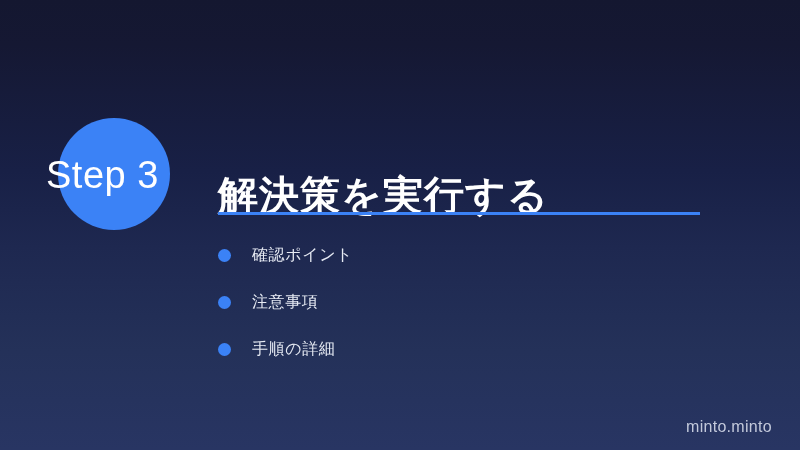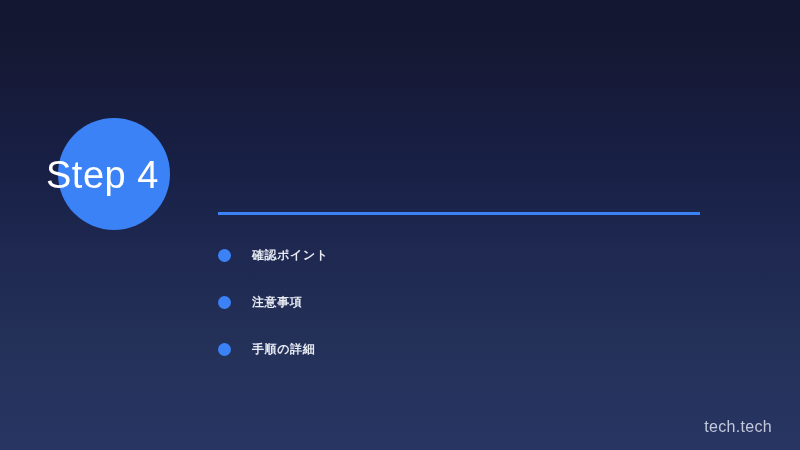--- a/index.html
+++ b/index.html
@@ -92,22 +92,22 @@
   .bullet-dot {
     width: 13px;
     height: 13px;
     border-radius: 50%;
     background: #3b82f6;
     flex: 0 0 auto;
   }
   .bullet-text {
     margin-left: 21px;
     color: #e7ebf4;
-    font-size: 12px;
-    font-weight: 700;
+    font-size: 16px;
+    font-weight: 400;
     letter-spacing: 0.6px;
     white-space: nowrap;
   }
 
   
   #footer-watermark {
     position: absolute;
     right: 28px;
     top: 418px;
     color: #c3c9db;
@@ -116,35 +116,36 @@
     white-space: nowrap;
   }
 </style>
 </head>
 <body>
 
 <div id="slide">
 
   <div id="step-circle"></div>
 
-  <div id="step-label">Step 4</div>
+  <div id="step-label">Step 3</div>
 
+  <h1 id="title">解決策を実行する</h1>
 
   <div id="divider"></div>
 
   <ul id="bullet-list">
     <li class="bullet-row">
       <span class="bullet-dot"></span>
       <span class="bullet-text">確認ポイント</span>
     </li>
     <li class="bullet-row">
       <span class="bullet-dot"></span>
       <span class="bullet-text">注意事項</span>
     </li>
     <li class="bullet-row">
       <span class="bullet-dot"></span>
       <span class="bullet-text">手順の詳細</span>
     </li>
   </ul>
 
-  <div id="footer-watermark">tech.tech</div>
+  <div id="footer-watermark">minto.minto</div>
 
 </div>
 
 </body></html>

